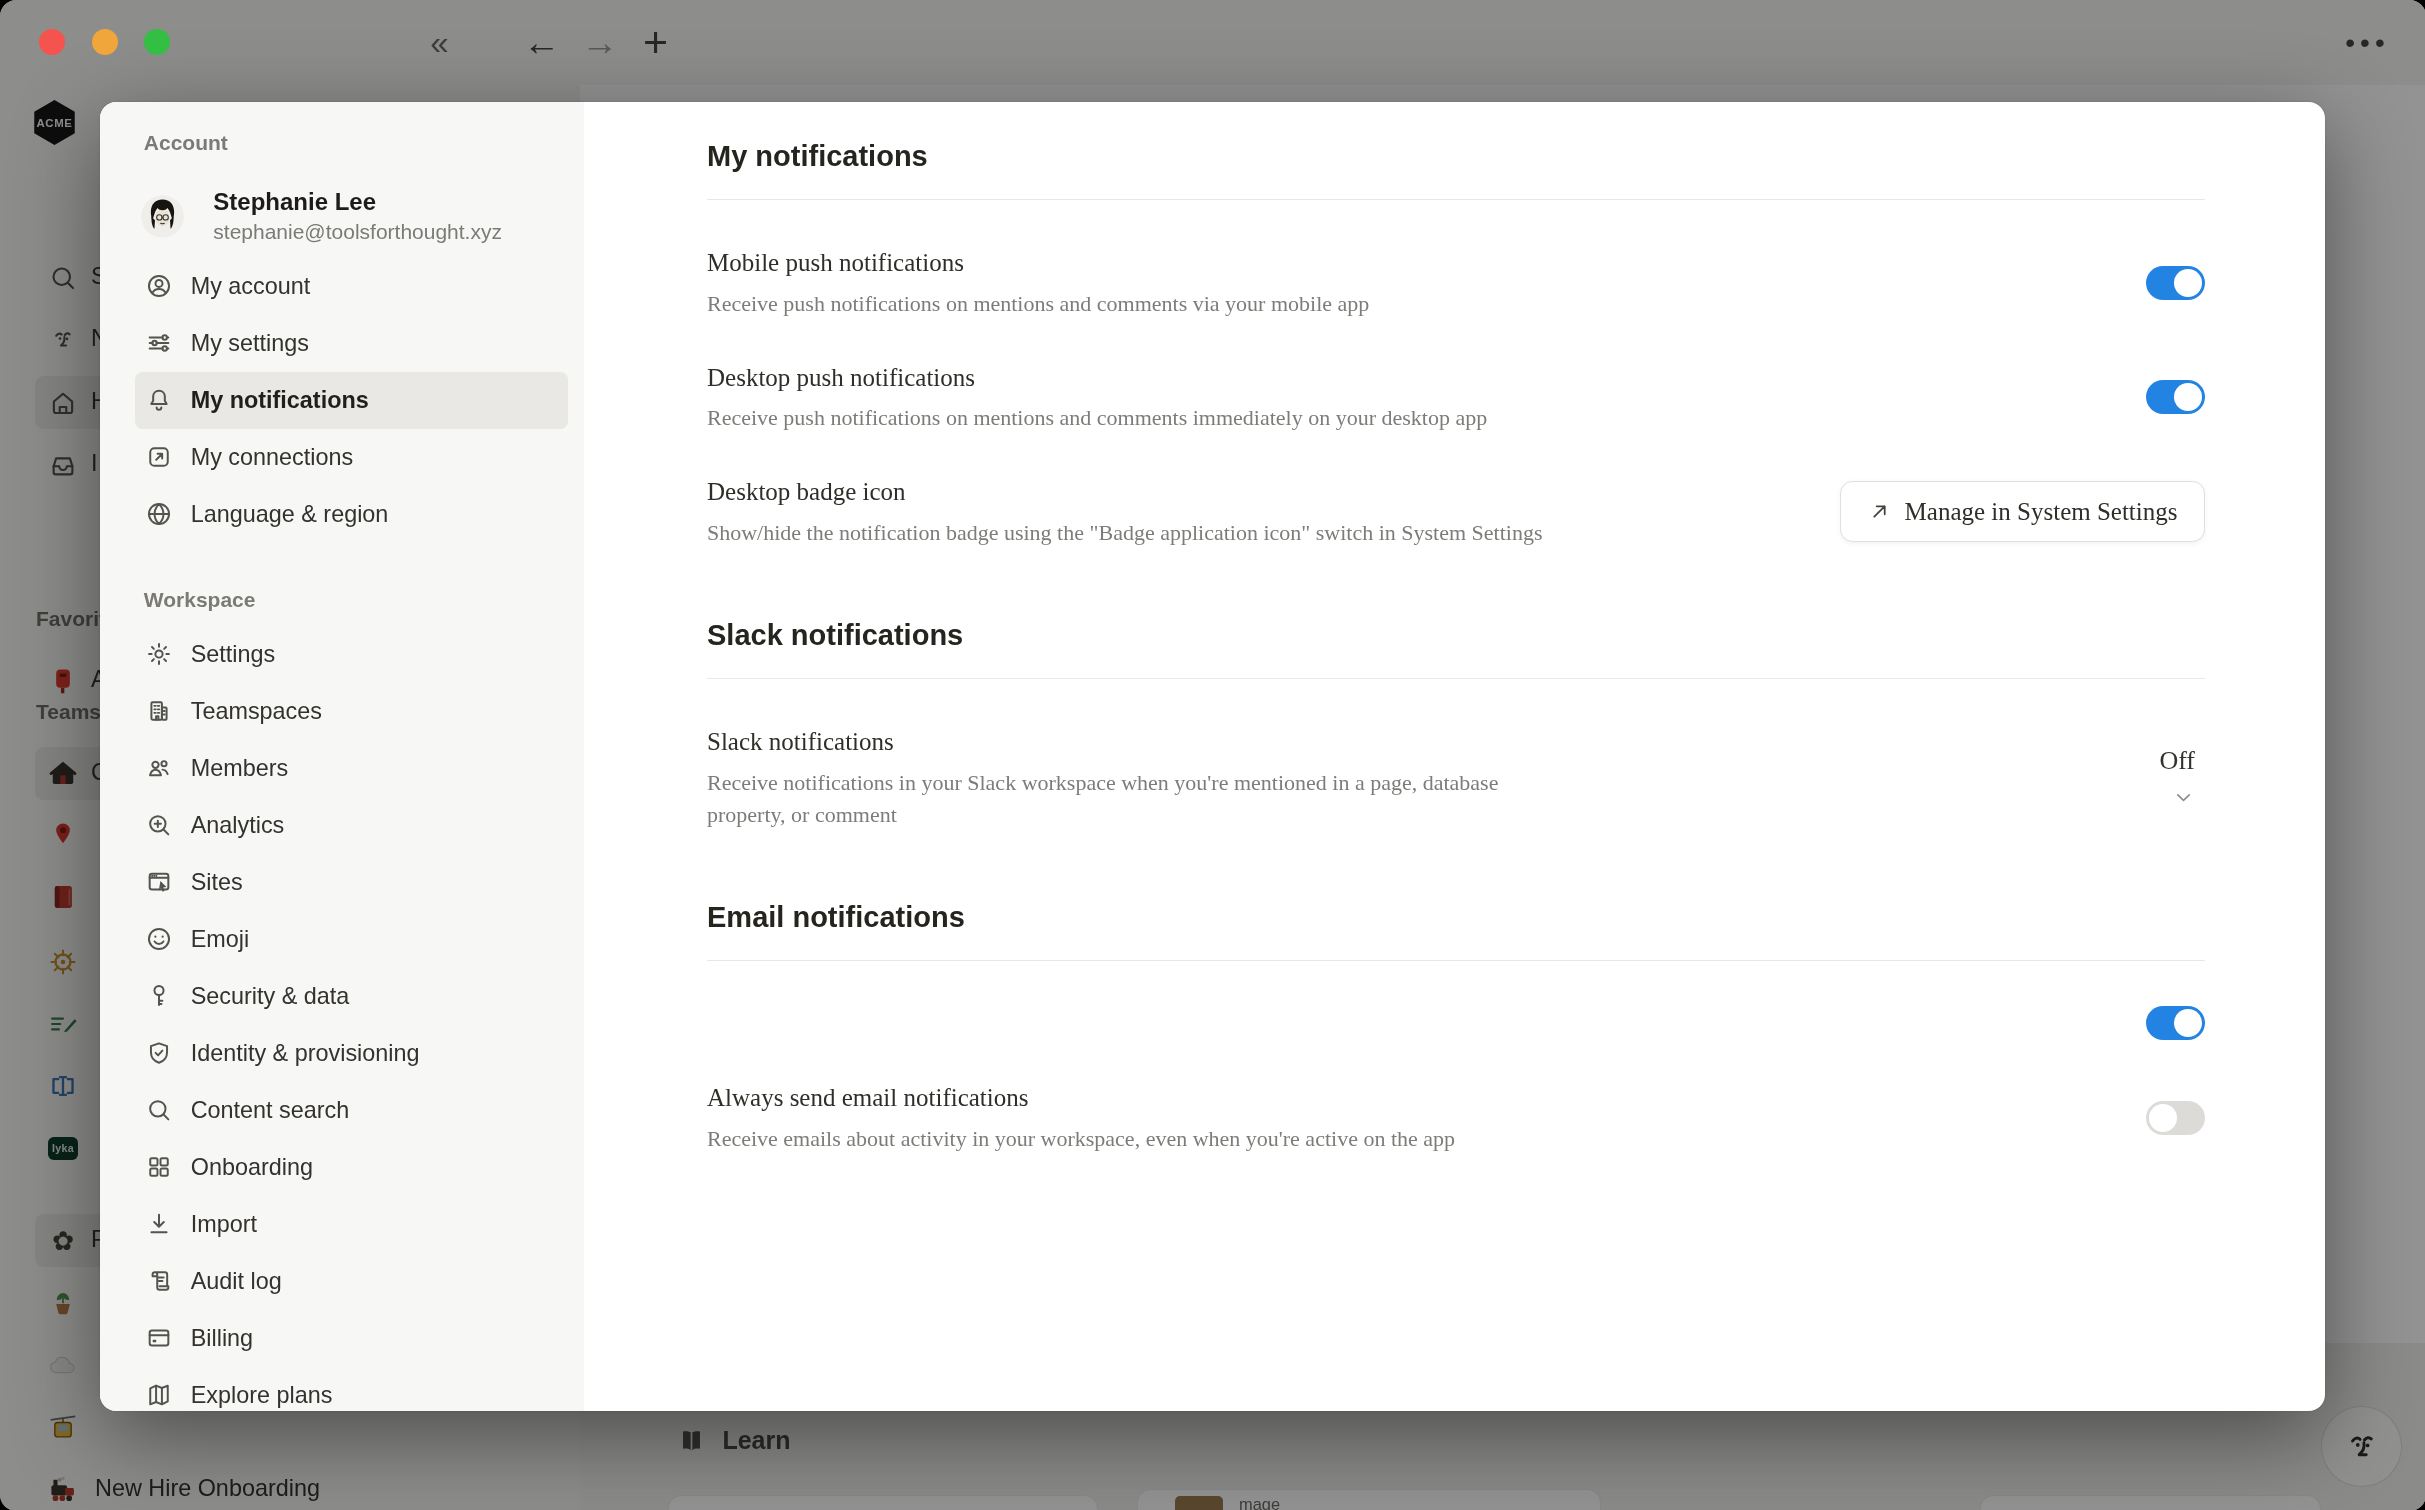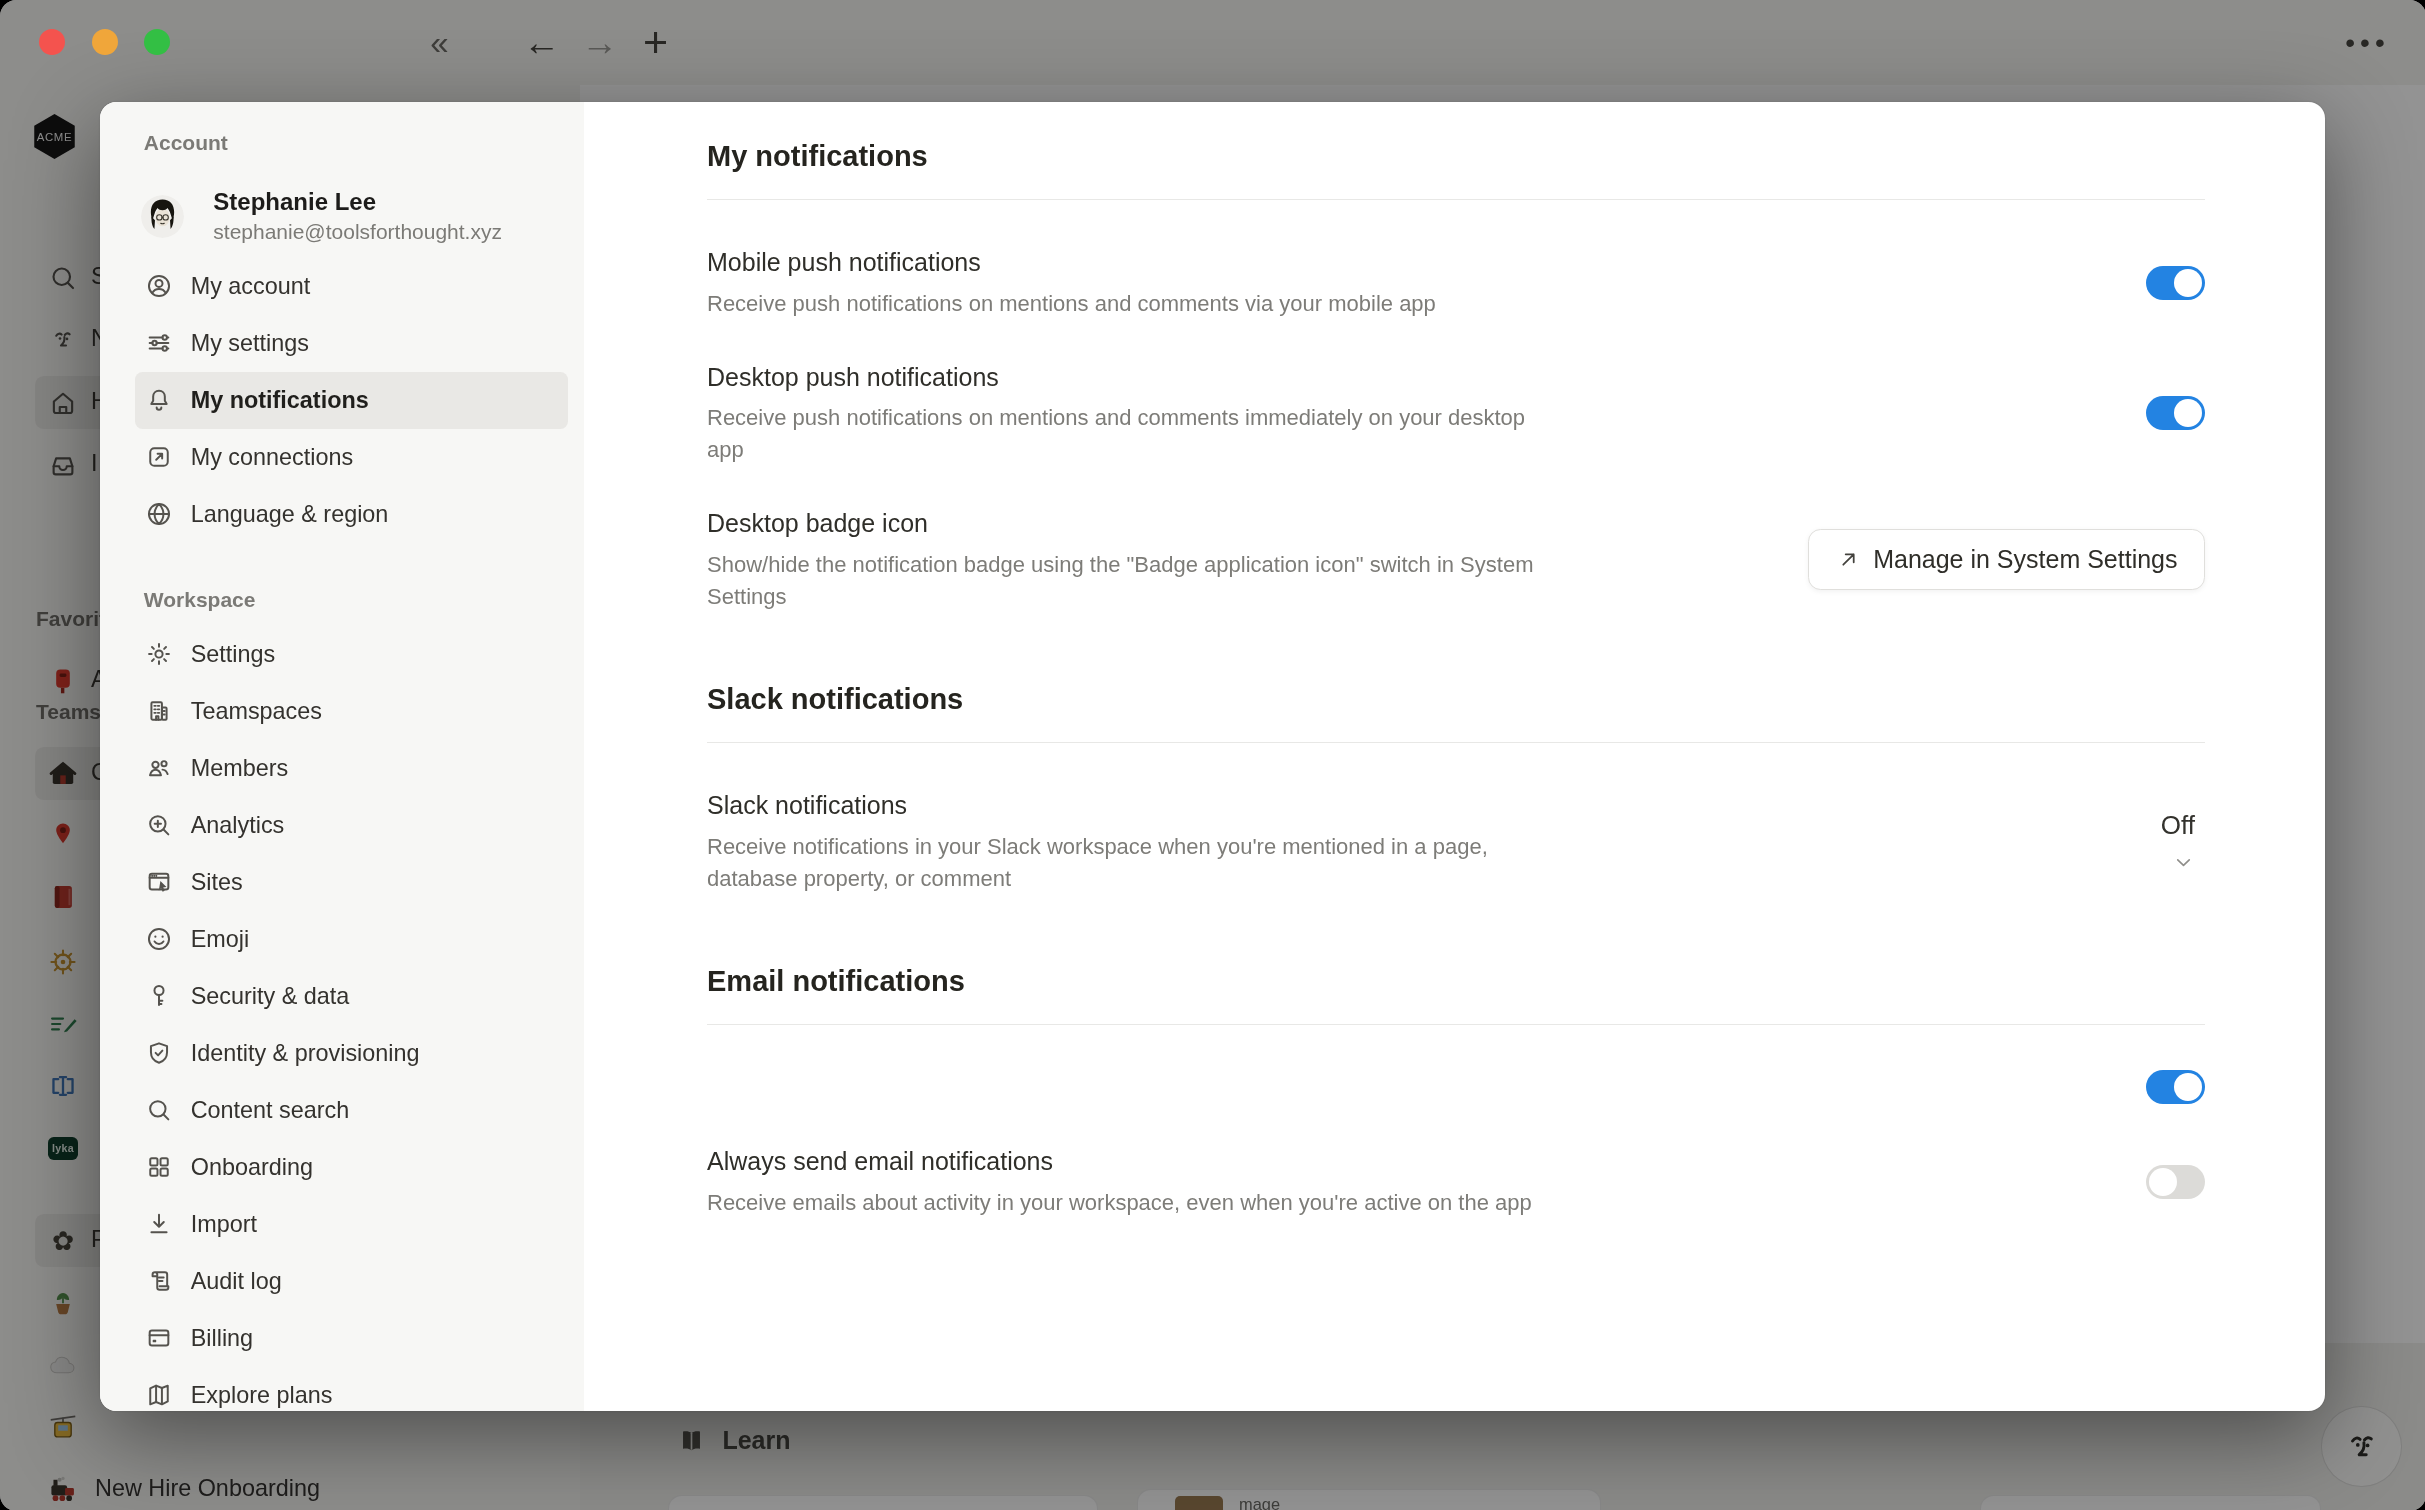--- a/index.html
+++ b/index.html
@@ -10,22 +10,22 @@
   .dim{position:absolute;inset:0;filter:brightness(0.575);}
   .topbar{position:absolute;top:0;left:0;right:0;height:85px;background:#f6f5f2;}
   .tbicon{position:absolute;top:0;height:85px;display:flex;align-items:center;justify-content:center;color:#45433e;}
   .bgsidebar{position:absolute;left:0;top:85px;bottom:0;width:580px;background:#f6f5f2;}
   .bgmain{position:absolute;left:580px;top:85px;right:0;bottom:0;background:#ffffff;}
   .learnband{position:absolute;left:580px;right:0;top:1343px;bottom:0;background:#f1f1ee;}
   .learnrow{position:absolute;left:677px;top:1426px;display:flex;align-items:center;gap:16.4px;
             color:#4b4a45;font-size:25px;font-weight:600;}
   .card{position:absolute;background:#fff;border:1.3px solid rgba(0,0,0,.07);border-radius:14px;height:139px;}
   .cardthumb{position:absolute;left:37px;top:6.3px;width:48px;height:126px;background:#9a7b52;border-radius:5px;}
-  .acme{position:absolute;left:32px;top:114px;width:45px;height:45px;background:#161616;color:#f5f5f5;
-        display:flex;align-items:center;justify-content:center;font-size:11.4px;font-weight:400;letter-spacing:0.6px;
+  .acme{position:absolute;left:32px;top:100px;width:45px;height:45px;background:#161616;color:#f5f5f5;
+        display:flex;align-items:center;justify-content:center;font-size:11.4px;font-weight:700;letter-spacing:0.6px;
         clip-path:polygon(50% 0,95% 26%,95% 74%,50% 100%,5% 74%,5% 26%);}
   .bgrow{position:absolute;left:0;width:580px;height:62px;}
   .bgic{position:absolute;left:48px;top:16px;width:30px;height:30px;display:flex;align-items:center;justify-content:center;color:#54524d;}
   .bgfrag{position:absolute;left:91px;top:16.4px;font-size:23.4px;color:#3b3934;font-weight:500;white-space:nowrap;}
   .bglabel{position:absolute;left:95px;top:16.4px;font-size:23.4px;color:#343230;font-weight:500;white-space:nowrap;}
   .bghead{position:absolute;left:36px;top:19px;font-size:21px;color:#6f6e69;font-weight:600;}
   .bgpill{position:absolute;left:35px;top:4.4px;width:107px;height:53px;border-radius:8.8px;background:rgba(0,0,0,.055);}
   .lykabadge{width:30px;height:23px;background:#0e3d2c;border-radius:5.7px;color:#e7f3ec;font-size:10.7px;font-weight:700;
              display:flex;align-items:center;justify-content:center;letter-spacing:0.3px;}
   .aibtn{position:absolute;left:2321px;top:1406px;width:81px;height:81px;border-radius:50%;background:#fdfdfb;
@@ -43,21 +43,21 @@
   .uname{font-size:24px;font-weight:600;color:#1d1c1a;line-height:29px;}
   .uemail{font-size:21px;color:#7b7a76;line-height:26.5px;margin-top:2.5px;}
   .ditem{height:57px;display:flex;align-items:center;gap:17.7px;padding:0 10px;border-radius:7.6px;
          font-size:23.4px;color:#34322e;cursor:default;}
   .ditem .dic{width:28px;height:28px;flex:none;display:flex;align-items:center;justify-content:center;color:#55534e;}
   .ditem.selected{background:#e9e8e5;font-weight:600;color:#201f1c;}
   .wslabel{margin-top:45px;margin-bottom:14px;}
   .dcontent{flex:1;padding:37px 120px 0 123px;overflow:hidden;}
   .shead{font-size:29px;font-weight:600;color:#25241f;margin:0 0 25px;line-height:35px;}
   .sdiv{height:1.3px;background:#e8e8e6;margin-bottom:45px;}
-  .srow{display:flex;align-items:center;margin-bottom:40px;}
+  .srow{display:flex;align-items:center;margin-bottom:40px;font-family:Liberation Serif, serif;}
   .stext{min-width:0;}
   .stitle{font-size:25px;color:#2f2e29;line-height:35px;}
   .sdesc{font-size:22px;color:#7d7c78;line-height:32px;max-width:859px;margin-top:7.6px;}
   .sctrl{margin-left:auto;flex:none;display:flex;align-items:center;}
   .tg{width:59px;height:34px;border-radius:17px;position:relative;border:none;padding:0;flex:none;}
   .tg.on{background:#2383e2;}
   .tg.off{background:#dcdbd8;}
   .tg::after{content:"";position:absolute;top:3.2px;width:28px;height:28px;border-radius:50%;background:#fff;}
   .tg.on::after{right:3.2px;}
   .tg.off::after{left:3.2px;}

